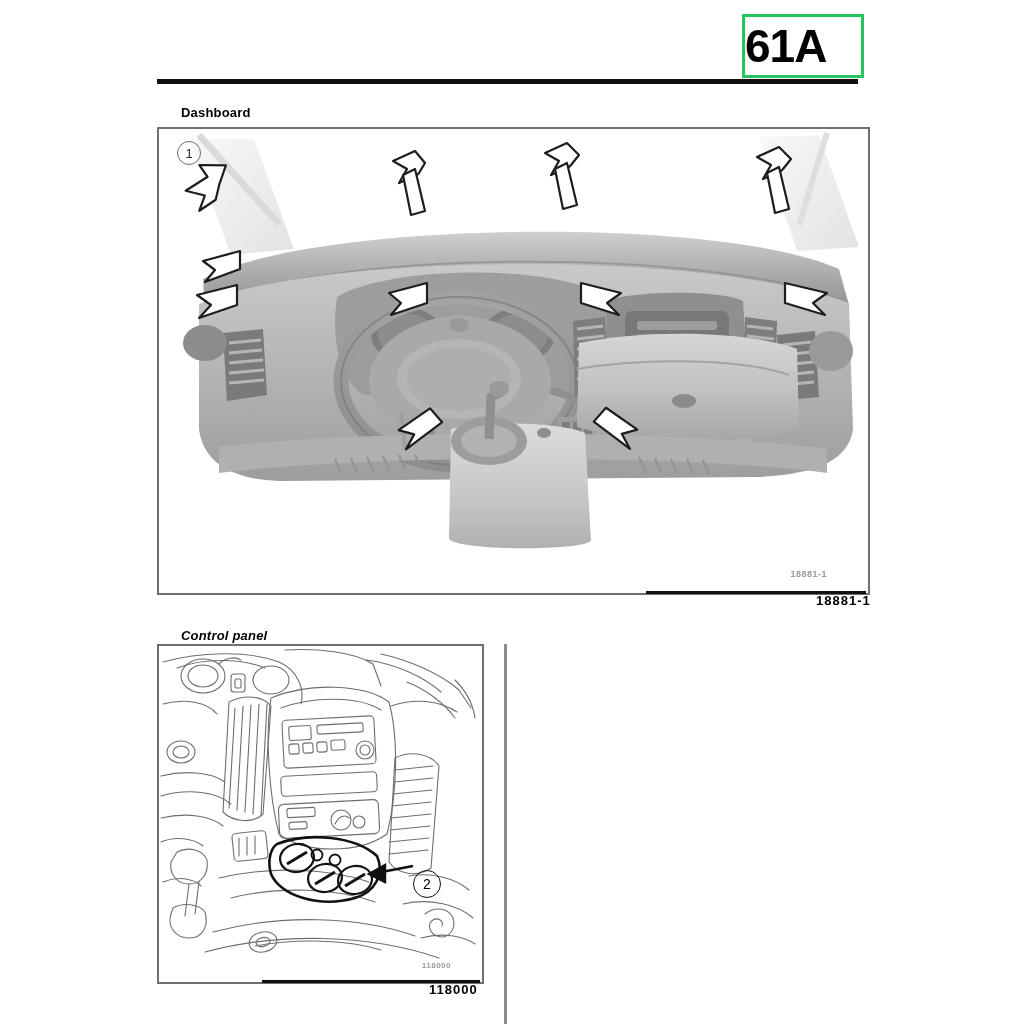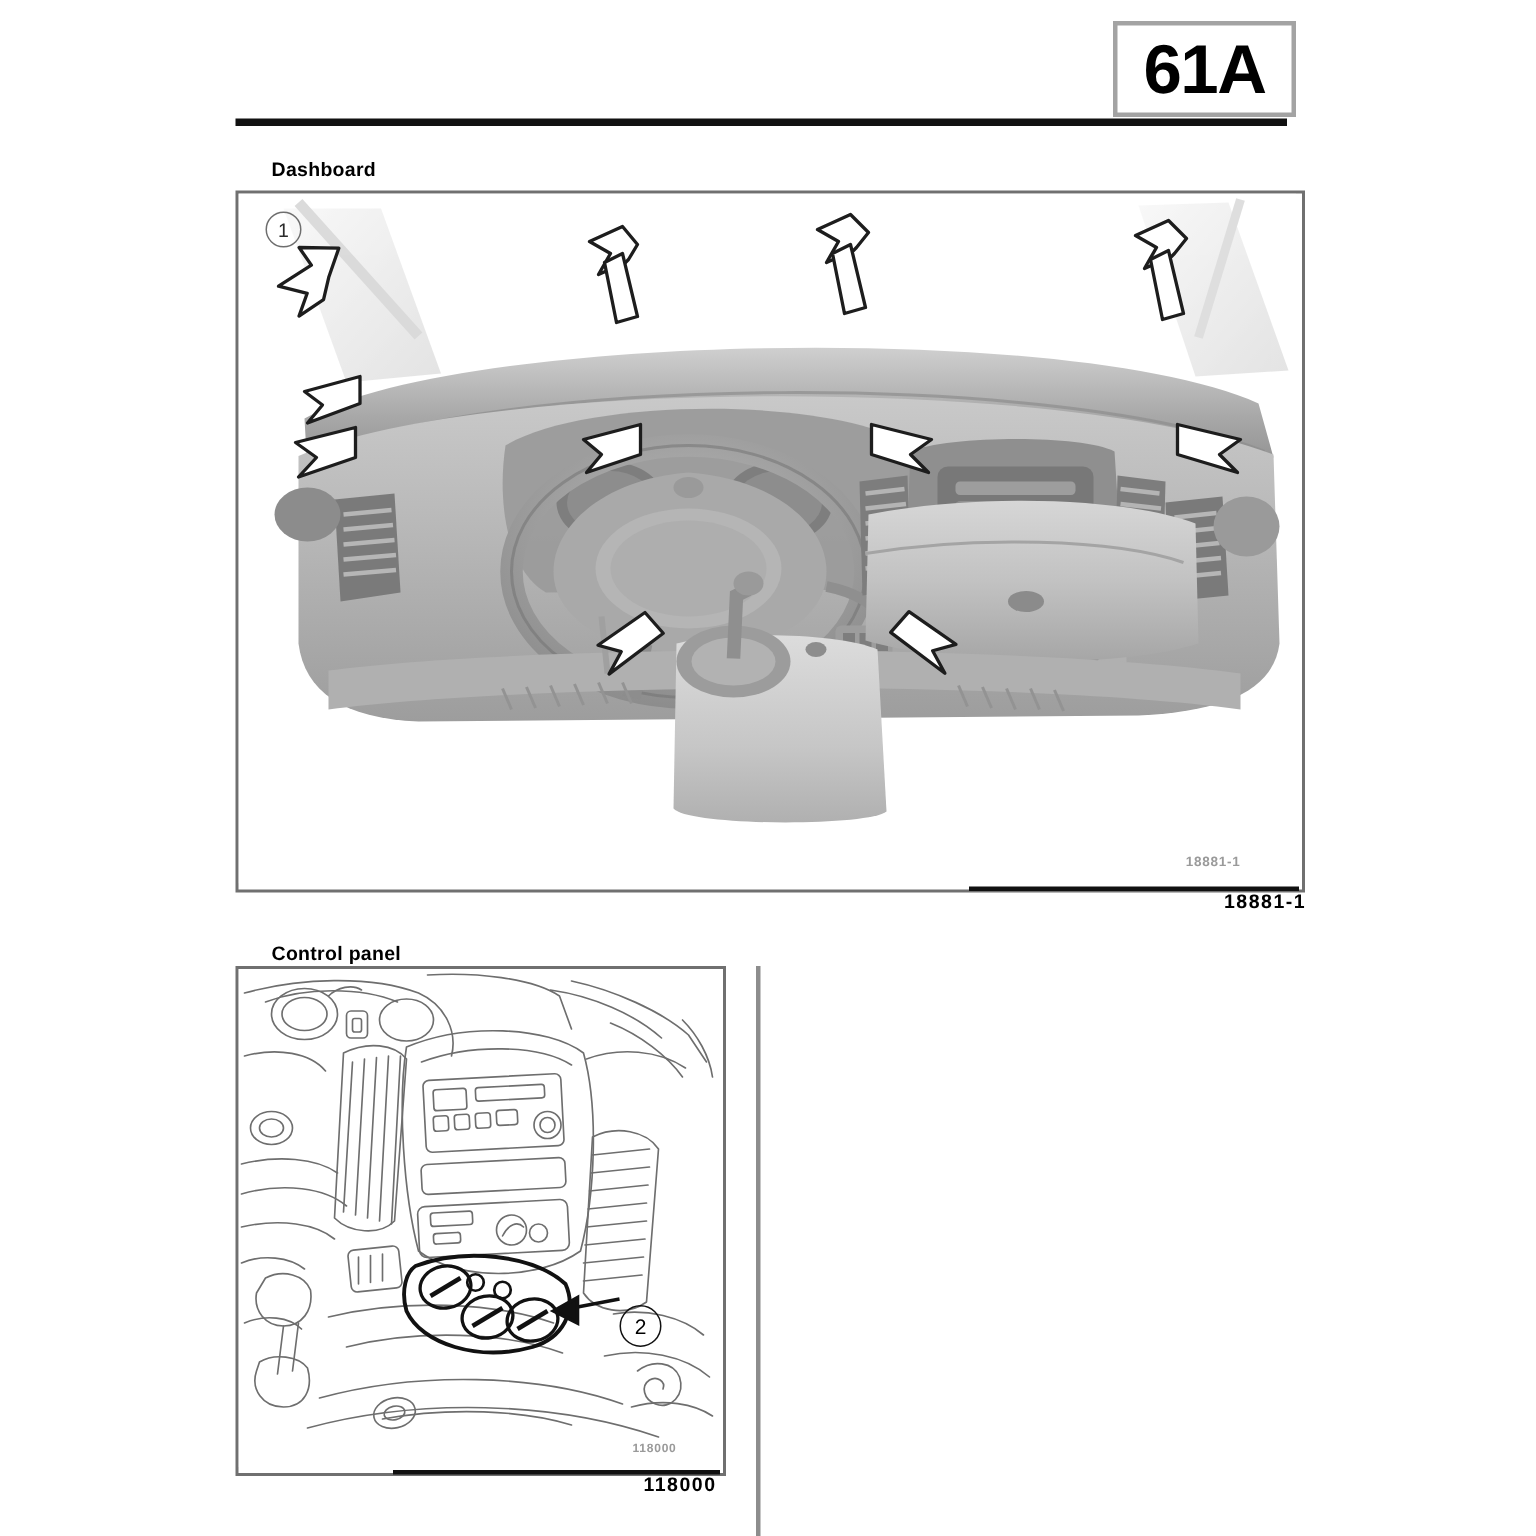--- a/index.html
+++ b/index.html
@@ -14,30 +14,30 @@
   }
   .page{position:absolute;inset:0;}
 
   
   .header{position:absolute;left:0;top:0;width:1024px;height:90px;}
   .title-block{position:absolute;left:157px;top:8px;width:560px;text-align:center;}
   .title-main{font-size:19px;font-weight:bold;letter-spacing:.2px;line-height:26px;}
   .title-sub{font-size:19px;font-weight:bold;letter-spacing:.1px;line-height:30px;margin-top:2px;}
   .code-box{
     position:absolute;left:742px;top:14px;width:116px;height:58px;
-    border:3px solid #a3a3a3;background:#fff;
-    display:flex;align-items:center;justify-content:center;
+    border:3px solid #22c55e;background:#fff;
+    display:flex;align-items:center;justify-content:flex-start;
   }
   .code-text{font-size:46px;font-weight:bold;line-height:46px;letter-spacing:-1px;}
   .header-rule{position:absolute;left:157px;top:79px;width:701px;height:5px;background:#111;}
 
   
   .sec-label{position:absolute;font-size:13px;font-weight:bold;letter-spacing:.2px;margin-left:24px;}
   .lbl-dashboard{left:157px;top:105px;}
-  .lbl-control{left:157px;top:628px;}
+  .lbl-control{left:157px;top:628px;font-style:italic;}
 
   
   .frame{position:absolute;border:2px solid #707070;background:#fff;overflow:hidden;}
   .frame-dashboard{left:157px;top:127px;width:709px;height:464px;}
   .frame-control{left:157px;top:644px;width:323px;height:336px;}
 
   .frame-underline{position:absolute;background:#111;height:3px;}
   .ul-dashboard{left:646px;top:591px;width:220px;}
   .ul-control{left:262px;top:980px;width:218px;}
 

